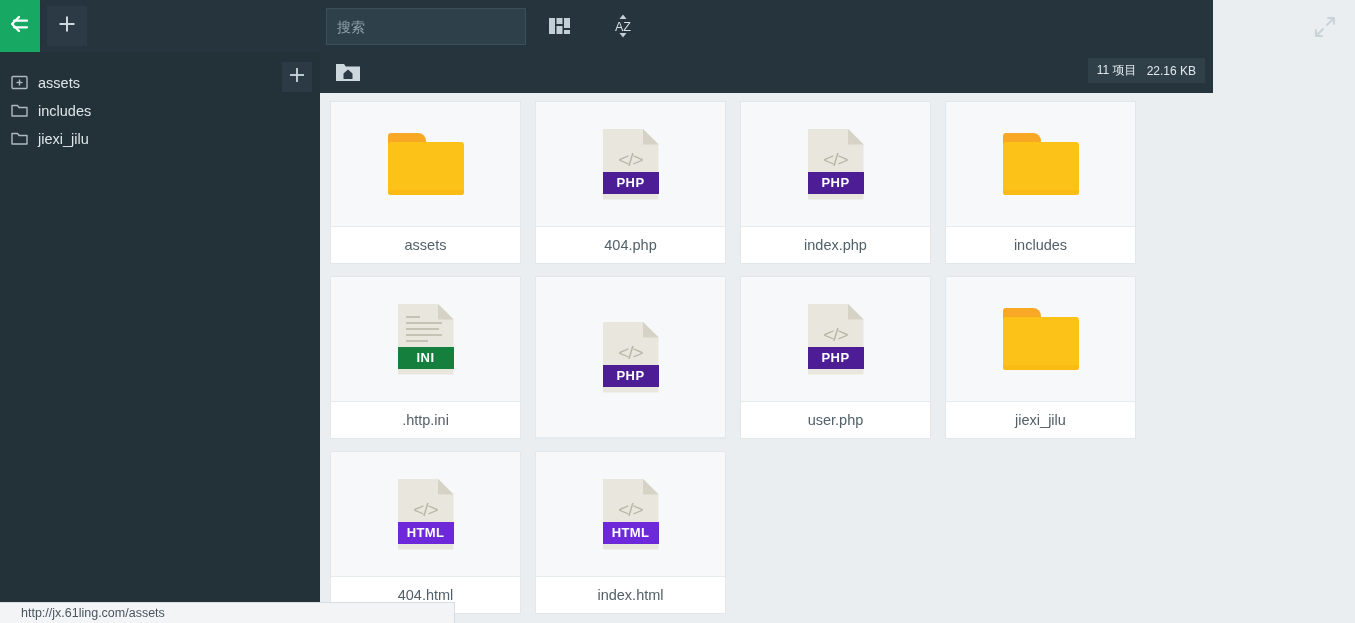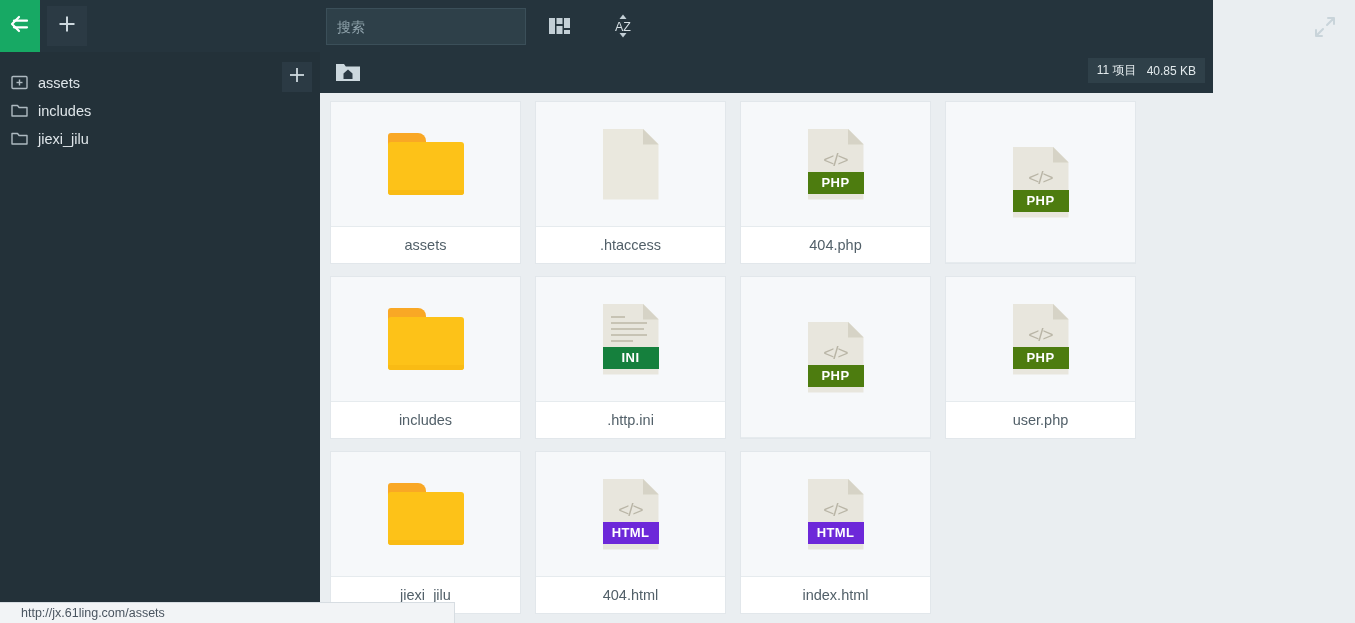--- a/index.html
+++ b/index.html
@@ -173,21 +173,21 @@
   .file .lines i:nth-child(3){ width: 33px; }
   .file .lines i:nth-child(4){ width: 36px; }
   .file .lines i:nth-child(5){ width: 22px; }
   .file .badge {
     position: absolute; left: 0; bottom: 6px;
     width: 56px; height: 22px;
     display: flex; align-items: center; justify-content: center;
     color: #fff; font-size: 13px; font-weight: bold;
     letter-spacing: .4px;
   }
-  .file.php  .badge { background: #4d7c0f; margin-top: 12px; }
+  .file.php  .badge { background: #4c1d95; margin-top: 12px; }
   .file.html .badge { background: #6d28d9; }
   .file.ini  .badge { background: #15803d; }
   .file.plain .sheet { background: #eae8de; }
 
   
   .statusbar {
     position: absolute; left: 0; bottom: 0;
     width: 455px; height: 21px;
     background: #f2f4f6;
     border: 1px solid #d7dde2;
@@ -301,64 +301,56 @@
     <div class="crumb-home">
       <span>
         <svg width="26" height="24" viewBox="0 0 26 24">
           <path d="M1 21V4h8l1.8 2.4H25V21z" fill="#ccd8de"></path>
           <path d="M13 9.5 L8.5 13.5 V19 h9 v-5.5 Z" fill="#2b3a44"></path>
         </svg>
       </span>
     </div>
     <div class="meta">
       <span>11 项目</span>
-      <span>40.85 KB</span>
+      <span>22.16 KB</span>
     </div>
   </div>
 
   <div class="content">
     <div class="grid" id="grid">
         <div class="tile">
           <div class="tile-icon">
             <div class="folder">
               <div class="tab"></div>
               <div class="body"></div>
             </div>
           </div>
           <div class="tile-label">assets</div>
         </div>
         <div class="tile">
           <div class="tile-icon">
-            <div class="file plain">
-              <div class="sheet"></div>
-              <div class="fold"></div>
-            </div>
-          </div>
-          <div class="tile-label">.htaccess</div>
-        </div>
-        <div class="tile">
-          <div class="tile-icon">
             <div class="file php">
               <div class="sheet"></div>
               <div class="fold"></div>
               <div class="code">&lt;/&gt;</div>
               <div class="badge">PHP</div>
             </div>
           </div>
           <div class="tile-label">404.php</div>
         </div>
         <div class="tile">
           <div class="tile-icon">
             <div class="file php">
               <div class="sheet"></div>
               <div class="fold"></div>
               <div class="code">&lt;/&gt;</div>
               <div class="badge">PHP</div>
             </div>
           </div>
+          <div class="tile-label">index.php</div>
         </div>
         <div class="tile">
           <div class="tile-icon">
             <div class="folder">
               <div class="tab"></div>
               <div class="body"></div>
             </div>
           </div>
           <div class="tile-label">includes</div>
         </div>

